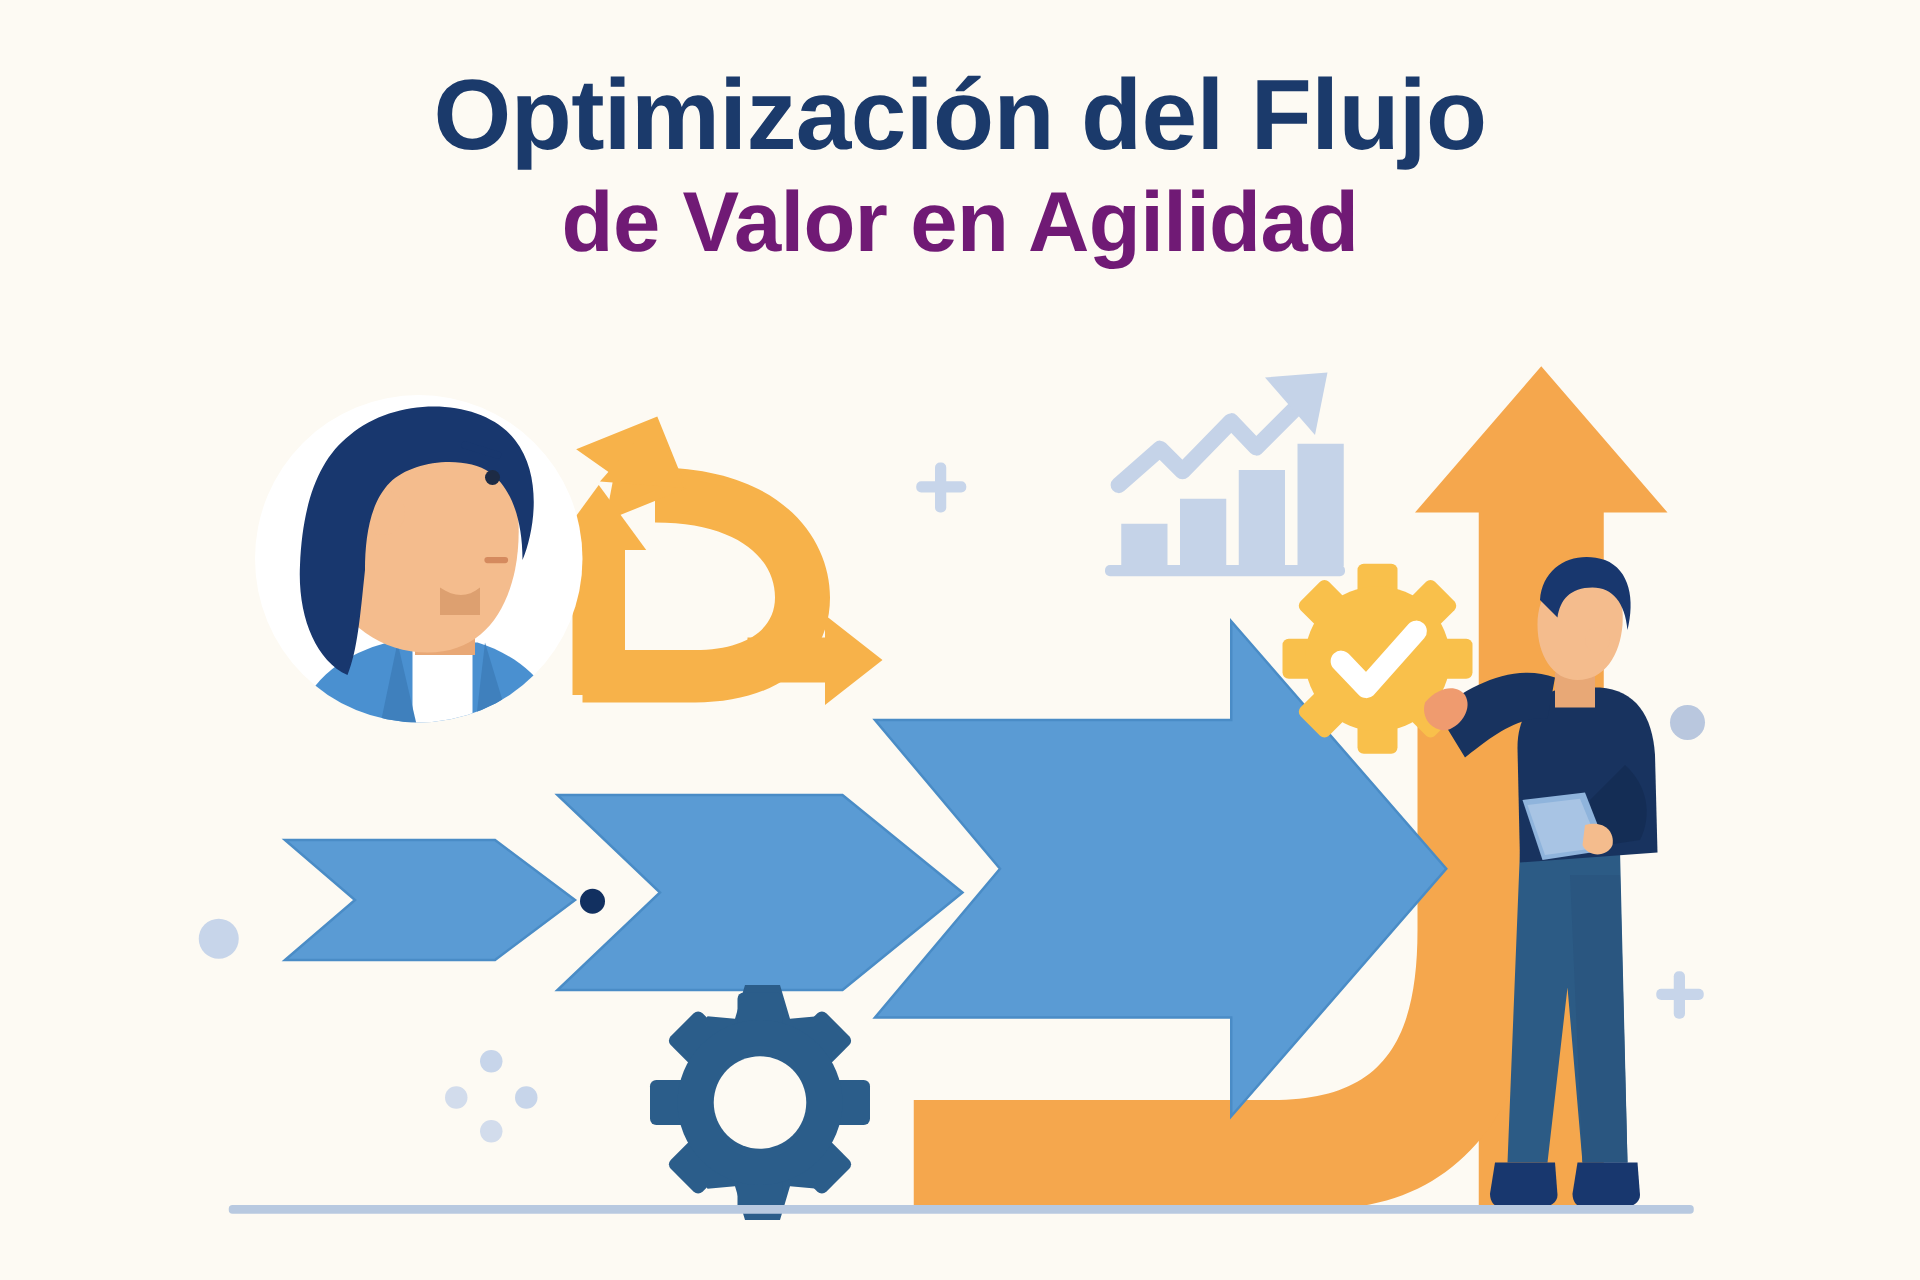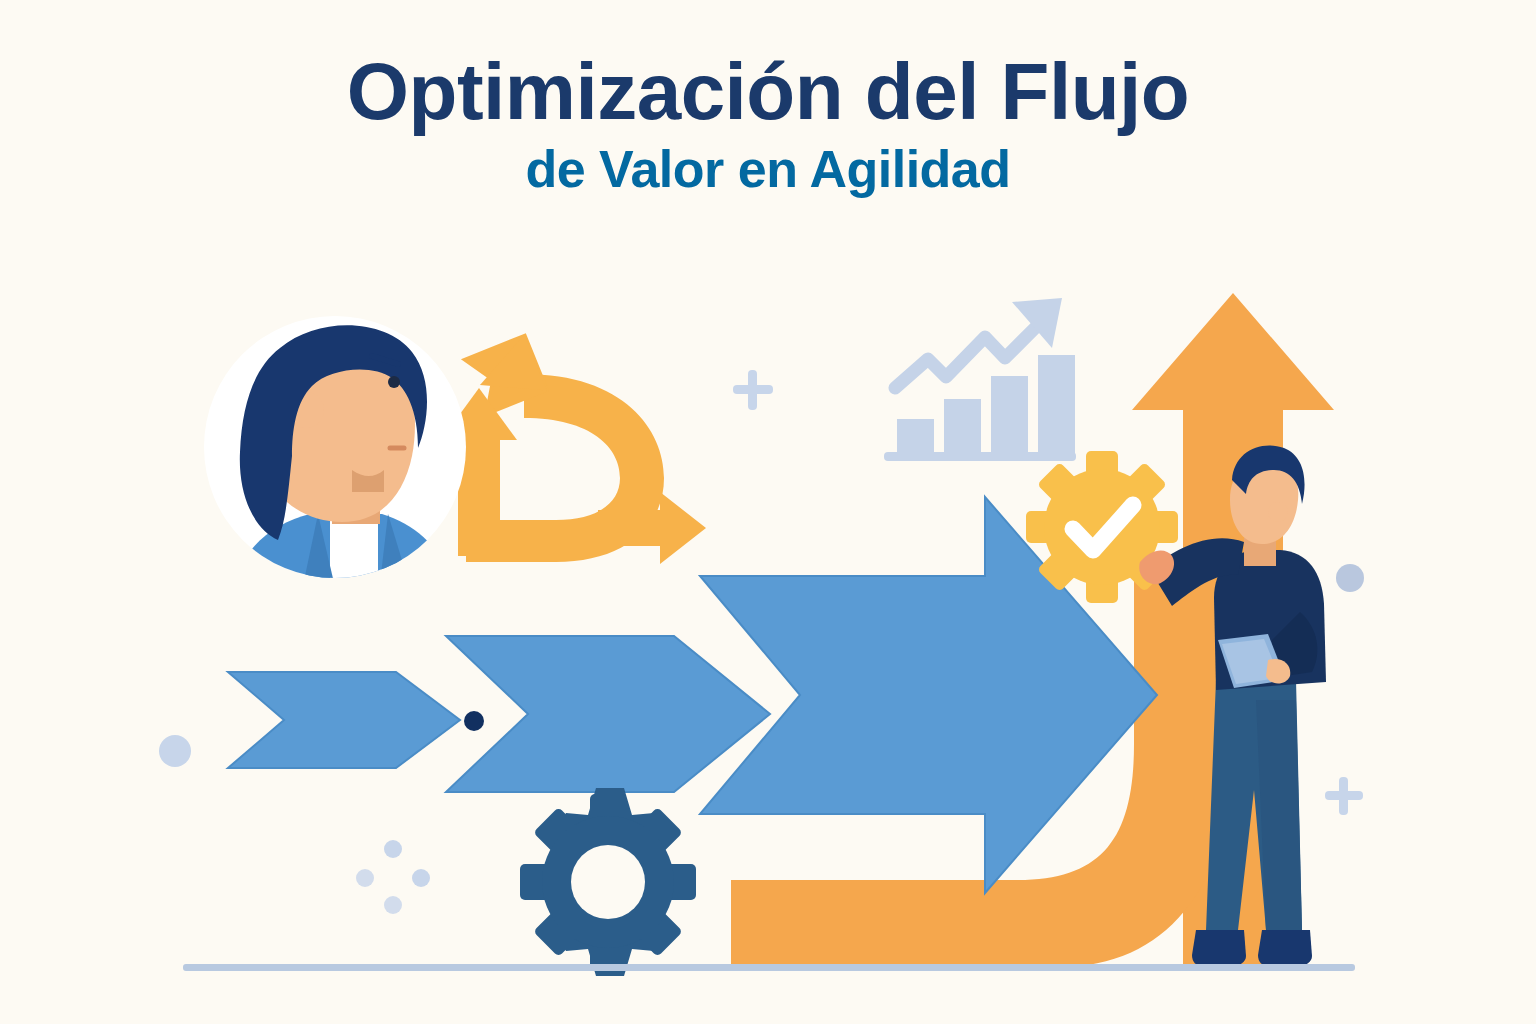--- a/index.html
+++ b/index.html
@@ -212,16 +212,16 @@
                C1300 482 1290 470 1274 470
                C1256 470 1248 480 1246 494 Z" fill="#18376e"></path>
       <circle cx="1278" cy="512" r="10" fill="#f4bc8d"></circle>
     </g>
 
     <rect x="183" y="964" width="1172" height="7" rx="3" fill="#b8c9e0"></rect>
   </svg>
 
   <div id="title-block">
     <span class="title-line" style="color: rgb(27, 58, 107); font-size: 80px;">Optimización del Flujo</span>
-    <span class="title-line" style="color: #0369a1; font-size: 52px;">de Valor en Agilidad</span>
+    <span class="title-line" style="color: #701a75; font-size: 68px;">de Valor en Agilidad</span>
   </div>
 
 </div>
 
 </body></html>

